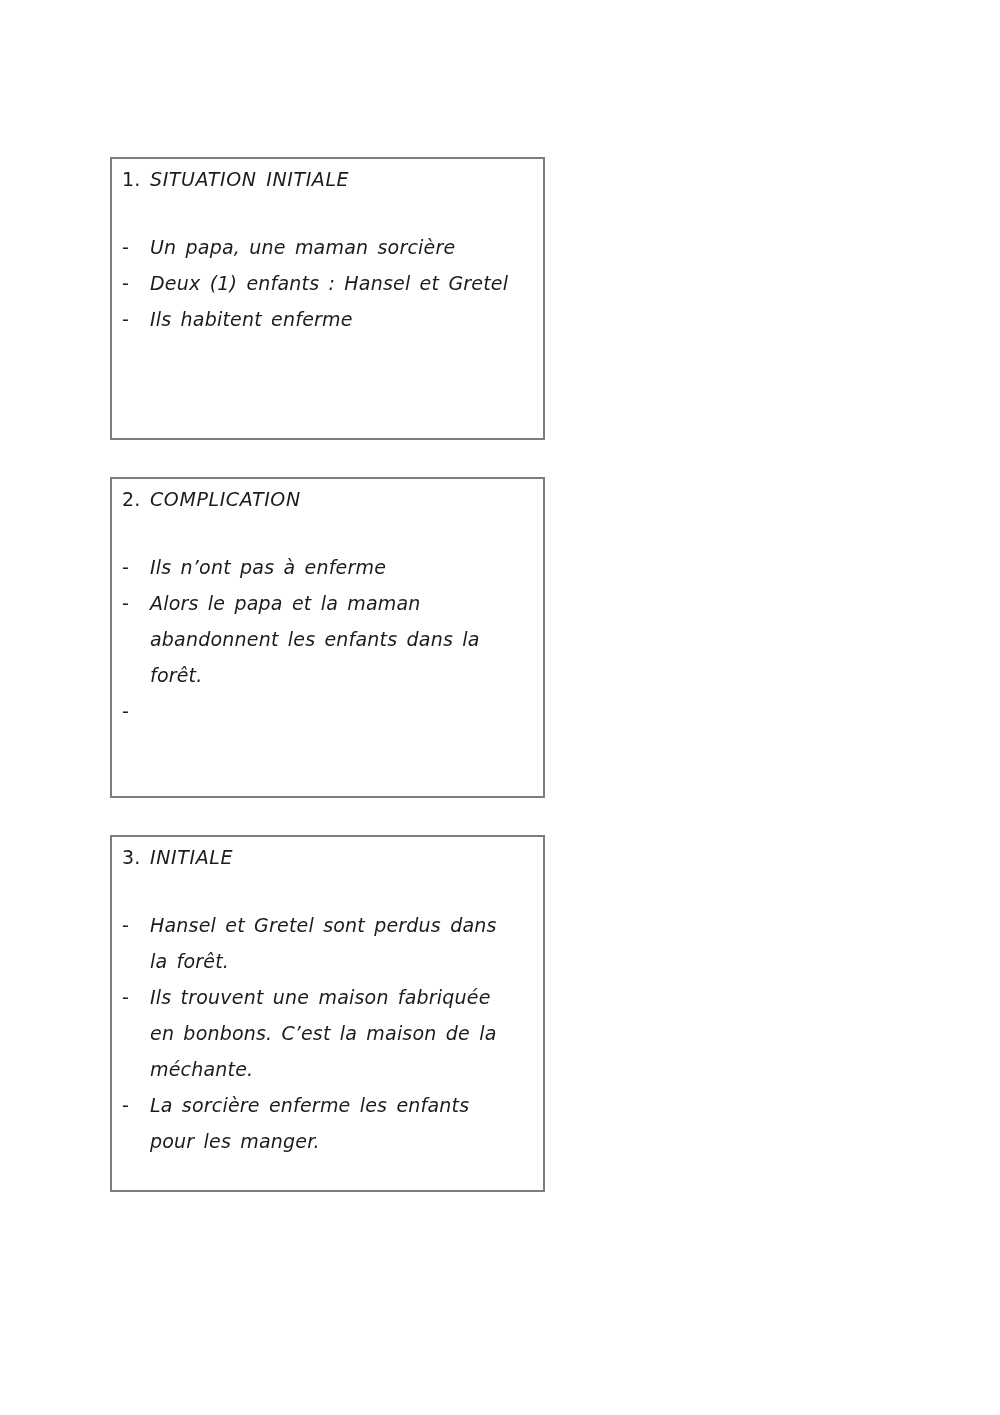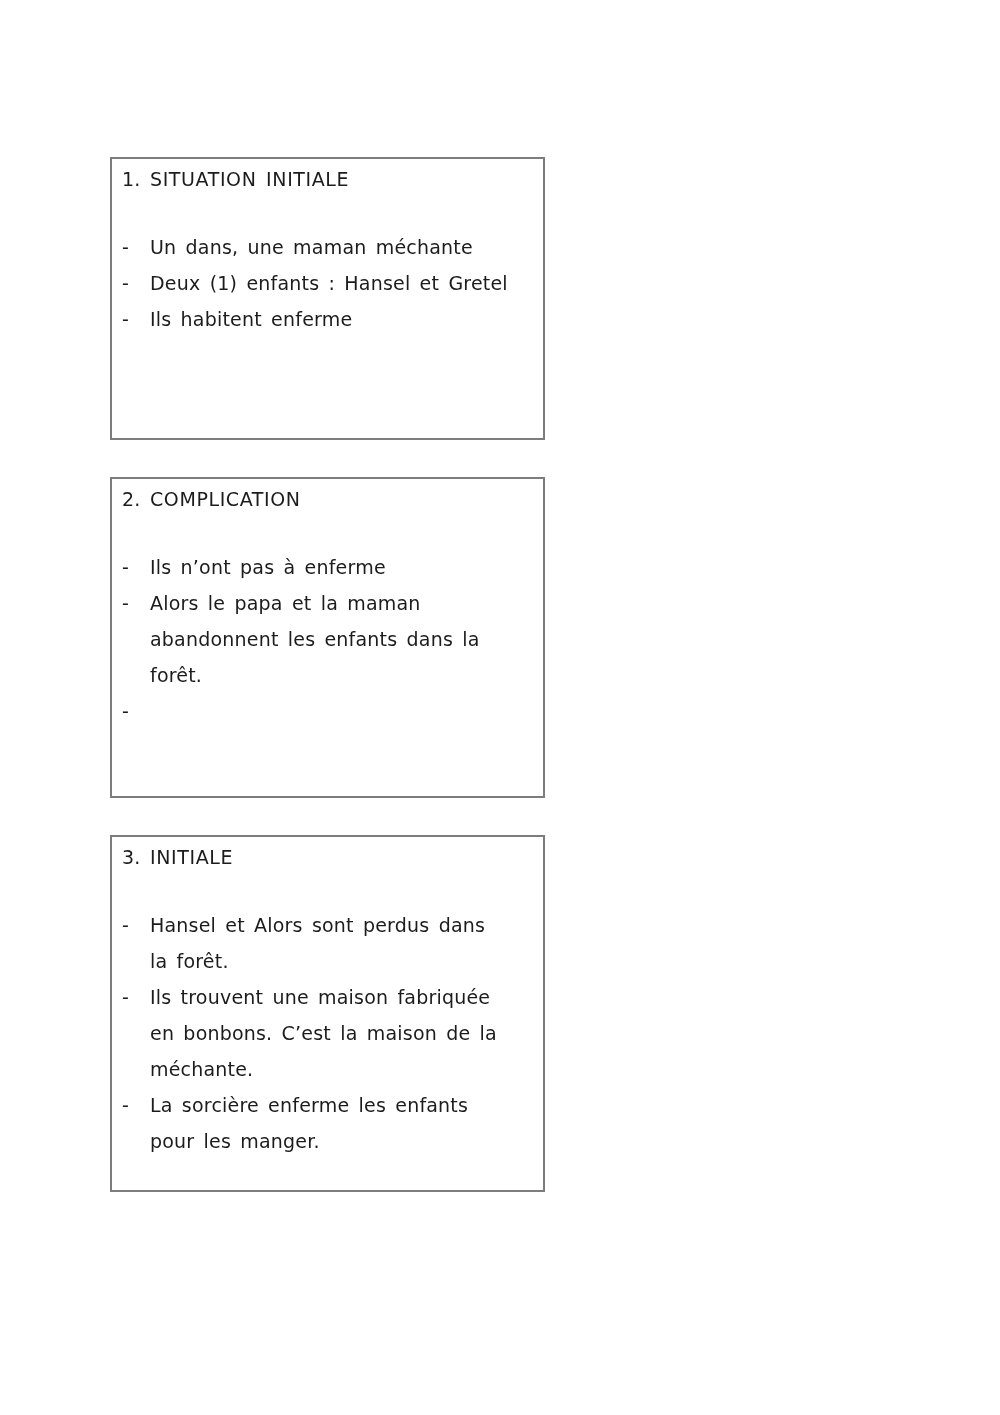--- a/index.html
+++ b/index.html
@@ -31,36 +31,37 @@
     word-spacing: 3px;
     letter-spacing: 0.2px;
   }
   .marker {
     width: 28px;
     flex: none;
   }
   .text {
     white-space: pre-line;
     flex: 1;
+    font-style: italic;
   }
   .title-row .text { letter-spacing: 0.6px; }
   .bullets { margin-top: 32px; }
 </style>
 </head>
 <body>
 
 <section class="box" id="box-1">
   <div class="row title-row">
     <span class="marker">1.</span>
     <span class="text">SITUATION INITIALE</span>
   </div>
   <div class="bullets">
     <div class="row">
       <span class="marker">-</span>
-      <span class="text">Un dans, une maman méchante</span>
+      <span class="text">Un papa, une maman sorcière</span>
     </div>
     <div class="row">
       <span class="marker">-</span>
       <span class="text">Deux (1) enfants : Hansel et Gretel</span>
     </div>
     <div class="row">
       <span class="marker">-</span>
       <span class="text">Ils habitent enferme</span>
     </div>
   </div>
@@ -90,21 +91,21 @@
 </section>
 
 <section class="box" id="box-3">
   <div class="row title-row">
     <span class="marker">3.</span>
     <span class="text">INITIALE</span>
   </div>
   <div class="bullets">
     <div class="row">
       <span class="marker">-</span>
-      <span class="text">Hansel et Alors sont perdus dans
+      <span class="text">Hansel et Gretel sont perdus dans
 la forêt.</span>
     </div>
     <div class="row">
       <span class="marker">-</span>
       <span class="text">Ils trouvent une maison fabriquée
 en bonbons. C’est la maison de la
 méchante.</span>
     </div>
     <div class="row">
       <span class="marker">-</span>

